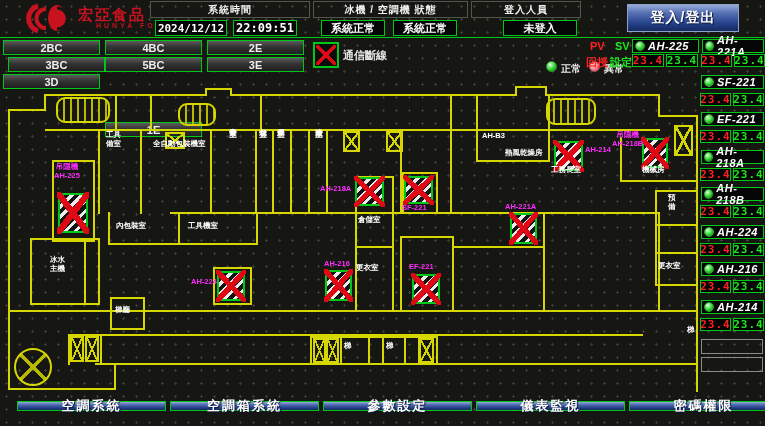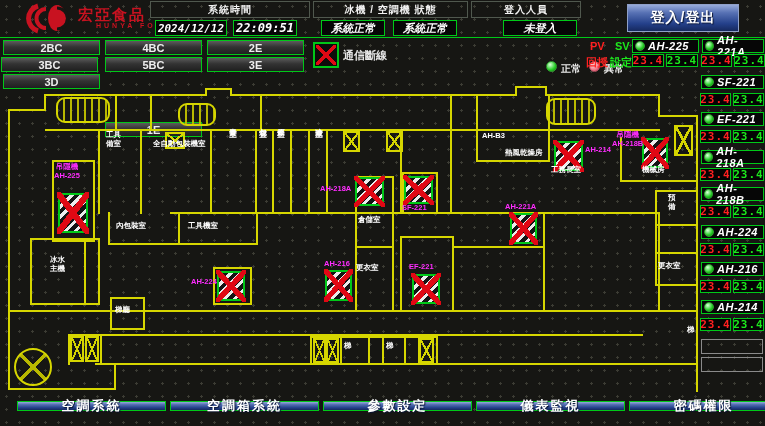--- a/index.html
+++ b/index.html
@@ -11,21 +11,21 @@
     background-size:13px 13px;
     font-family:"Liberation Sans","DejaVu Sans",sans-serif;
     color:#fff;
   }
   .abs{position:absolute;}
   
   .header{position:absolute;left:0;top:0;width:765px;height:38px;border-bottom:1px solid #00c818;}
   .hcell{position:absolute;border:1px solid #50584e;top:1px;height:17px;display:flex;align-items:center;justify-content:center;
          font-weight:bold;font-size:10px;color:#f2f2f2;letter-spacing:1px;}
   .gbox{position:absolute;border:1px solid #00c818;background:#060606;display:flex;align-items:center;justify-content:center;
-        font-weight:bold;color:#fff;font-style:italic;}
+        font-weight:bold;color:#fff;}
   .brand-cn{position:absolute;left:78px;top:6px;font-size:15px;font-weight:bold;color:#c81220;letter-spacing:2px;}
   .brand-en{position:absolute;left:96px;top:22px;font-size:7px;font-weight:bold;color:#c81220;letter-spacing:3px;}
   .bluebtn{background:linear-gradient(#96aad9,#5771b4 30%,#24408a 72%,#16295e);
         border:1px solid #8fa0c8;color:#fff;font-weight:bold;
         display:flex;align-items:center;justify-content:center;text-shadow:1px 1px 1px #0a1430;cursor:pointer;}
   
   .fbtn{position:absolute;width:97px;height:15px;border:1px solid #00c818;
         background:linear-gradient(#5c5c5c,#333 45%,#1f1f1f);
         color:#eee;font-weight:bold;font-size:11px;display:flex;align-items:center;justify-content:center;cursor:pointer;}
   
@@ -95,21 +95,21 @@
     <div class="gbox" style="left:393px;top:20px;width:64px;height:16px;font-size:11px;">系統正常</div>
     <div class="gbox" style="left:503px;top:20px;width:74px;height:16px;font-size:11px;">未登入</div>
 
     <div class="bluebtn abs" style="left:627px;top:4px;width:112px;height:28px;font-size:14px;letter-spacing:1px;">登入/登出</div>
   </div>
 
   <div id="floor-buttons">
       <div class="fbtn" style="left: 3px; top: 40px;">2BC</div>
       <div class="fbtn" style="left: 105px; top: 40px;">4BC</div>
       <div class="fbtn" style="left: 207px; top: 40px;">2E</div>
-      <div class="fbtn" style="left: 1px; top: 57px;">3BC</div>
+      <div class="fbtn" style="left: 8px; top: 57px;">3BC</div>
       <div class="fbtn" style="left: 105px; top: 57px;">5BC</div>
       <div class="fbtn" style="left: 207px; top: 57px;">3E</div>
       <div class="fbtn" style="left: 3px; top: 74px;">3D</div>
       <div class="fbtn" style="left: 105px; top: 74px; margin-top: 48px;">1E</div>
     </div>
 
   <div class="commx" style="left:313px;top:42px;width:26px;height:26px;"></div>
   <div class="abs legend-t" style="left:343px;top:48px;font-size:11px;">通信斷線</div>
 
   <span class="led abs" style="left:546px;top:61px;"></span>

